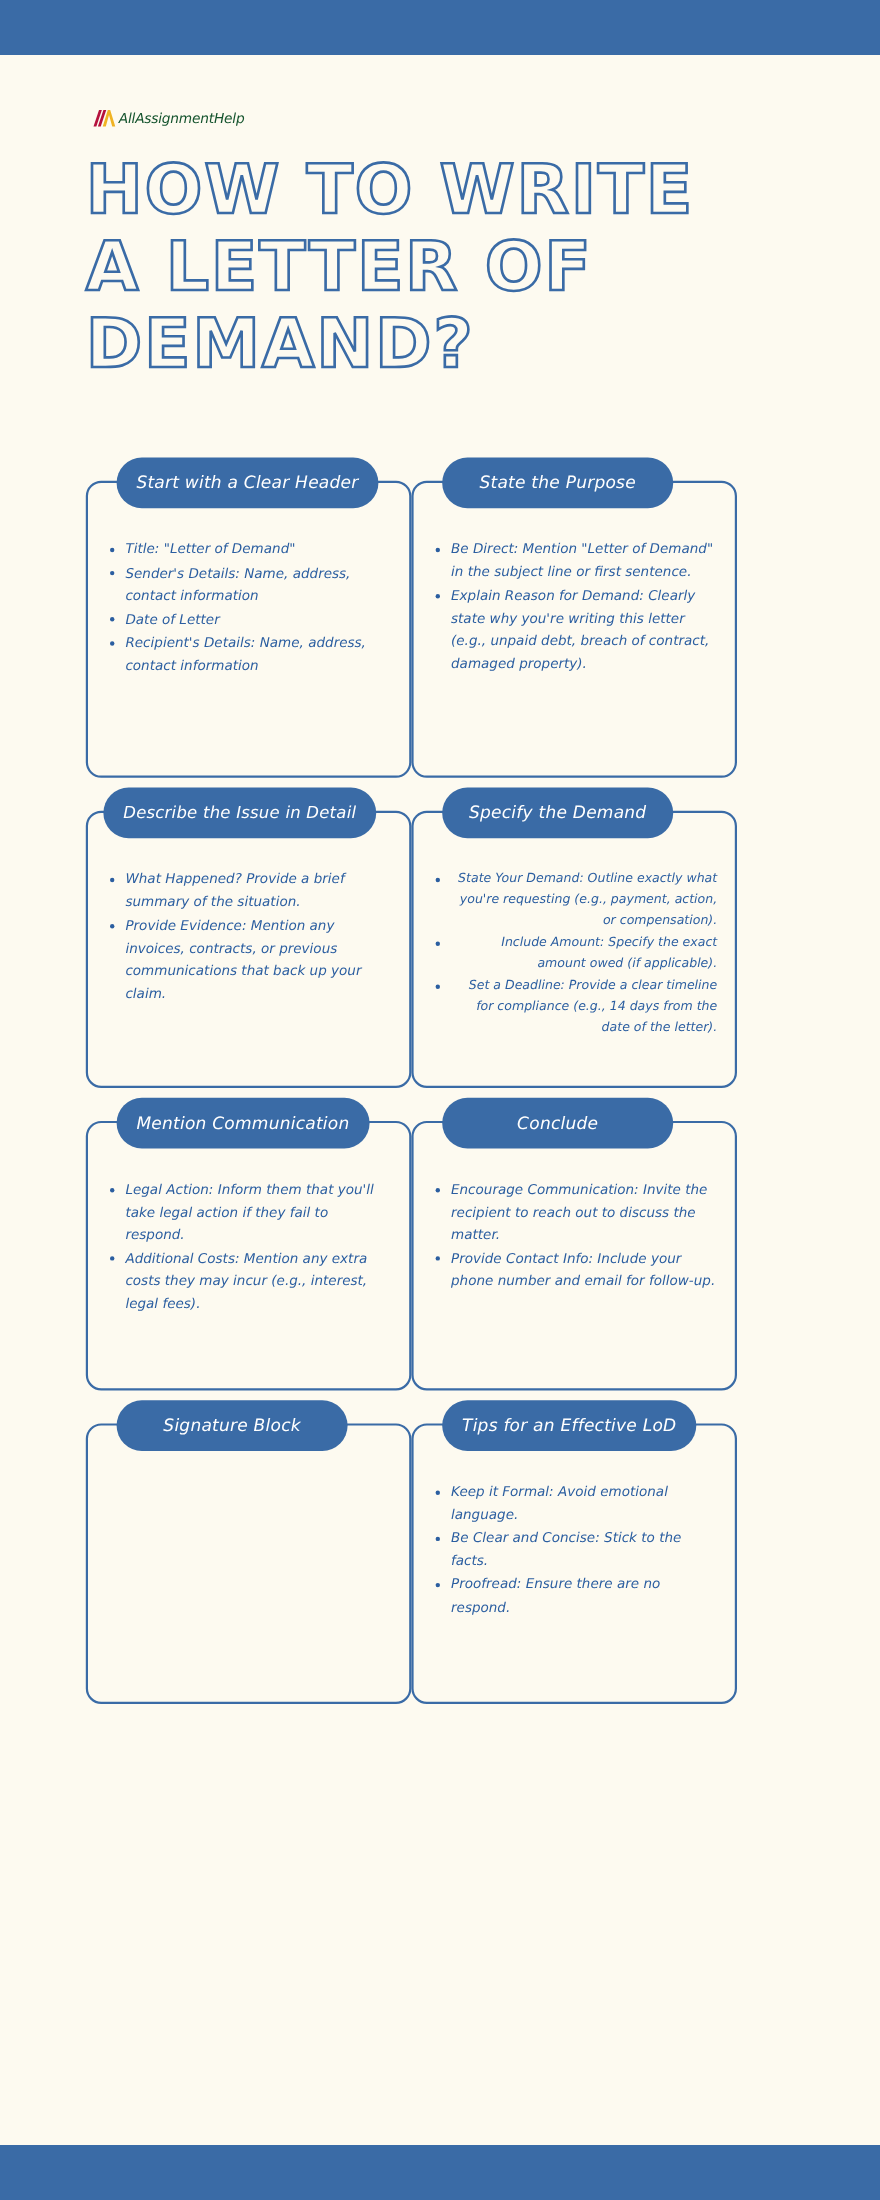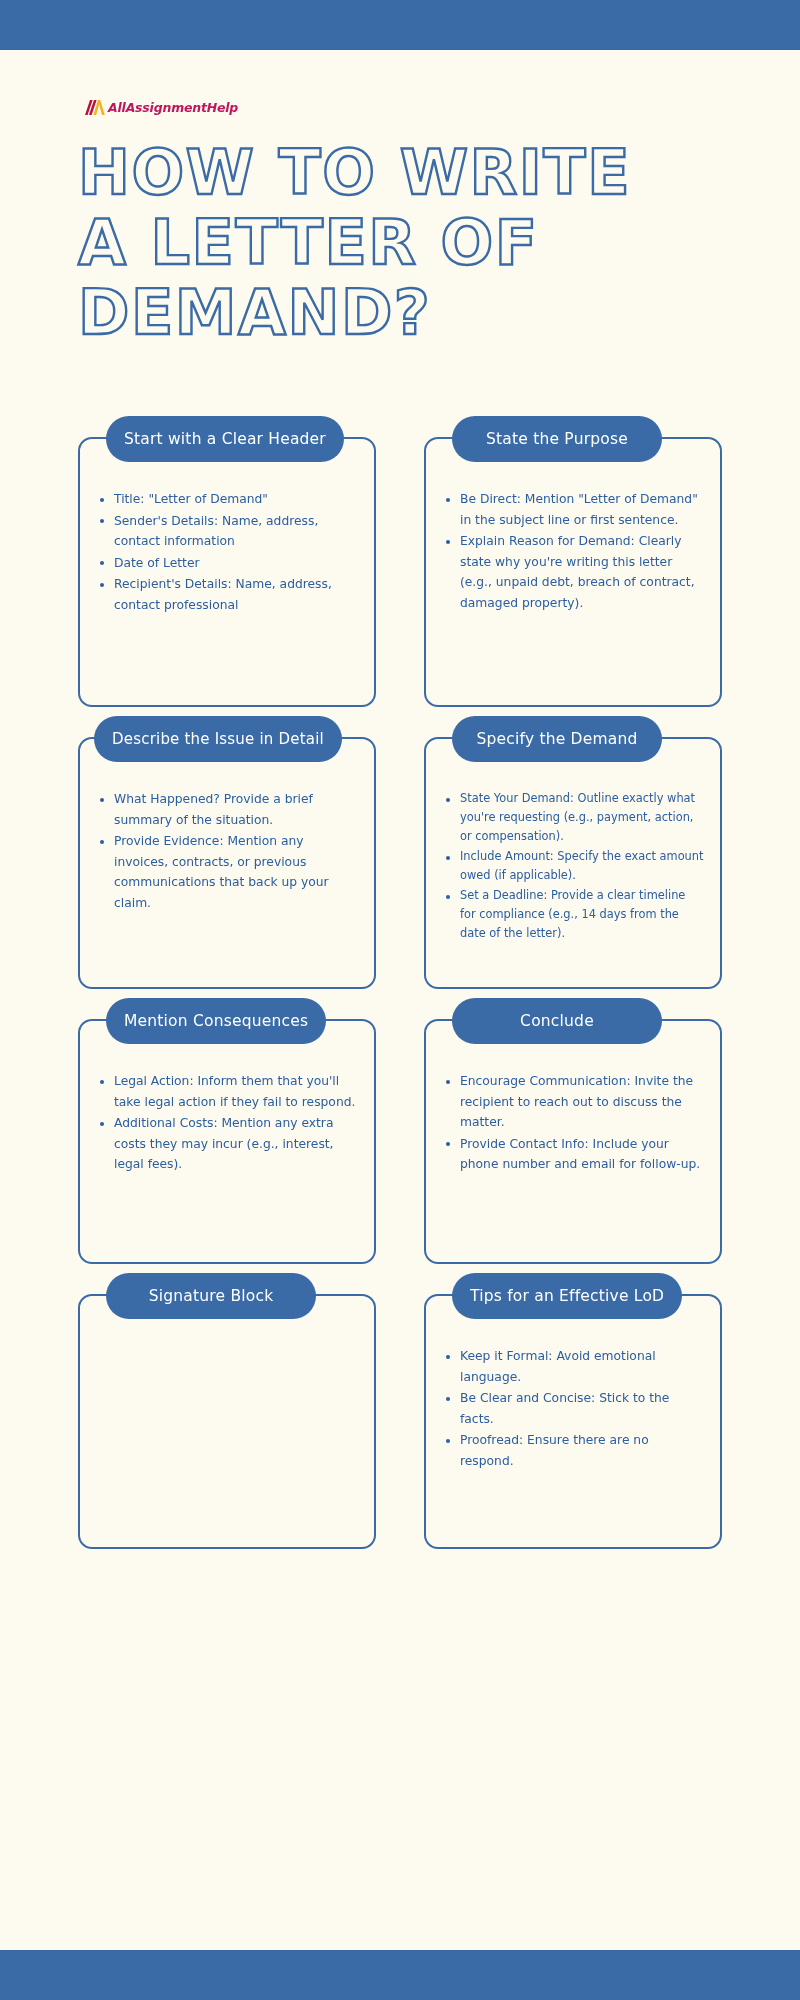--- a/index.html
+++ b/index.html
@@ -35,23 +35,23 @@
   .logo {
     position:absolute;
     left:84px; top:96px;
     display:flex; align-items:center; gap:2px;
     height:22px;
   }
   .logo-mark { display:block; }
   .logo-text {
     font-family:"DejaVu Sans", sans-serif;
     font-size:12.5px;
-    font-weight:bold;
+    font-weight:normal;
     font-style:italic;
-    color:#be185d;
+    color:#14532d;
     letter-spacing:-0.2px;
     white-space:nowrap;
   }
 
   
   .title {
     position:absolute;
     left:78px; top:138px;
     width:640px;
   }
@@ -65,21 +65,22 @@
     color:transparent;
     -webkit-text-stroke:2.4px #3a6ba6;
     text-transform:uppercase;
     white-space:nowrap;
   }
 
   
   .grid {
     position:absolute;
     left:78px; top:437px;
-    width:644px;
+    width:592px;
+    font-style:italic;
   }
   .row {
     display:flex;
     justify-content:space-between;
     margin-bottom:30px;
   }
   .row:last-child { margin-bottom:0; }
 
   .card {
     position:relative;
@@ -130,21 +131,21 @@
     margin-bottom:1px;
   }
   .card li::before {
     content:"";
     position:absolute;
     left:4px; top:8.5px;
     width:4px; height:4px;
     border-radius:50%;
     background:#2b5ea0;
   }
-  .card.small li { font-size:11.4px; line-height:19px; }
+  .card.small li { font-size:11.4px; line-height:19px;text-align:right; }
 </style>
 </head>
 <body>
 
 <div class="page">
 
   <div class="bar-top"></div>
 
   <div class="logo">
     <span>
@@ -165,21 +166,21 @@
 
   <div class="grid">
 
     <div class="row">
       <div class="card h-tall">
         <div class="card-pill">Start with a Clear Header</div>
         <ul>
           <li>Title: "Letter of Demand"</li>
           <li>Sender's Details: Name, address, contact information</li>
           <li>Date of Letter</li>
-          <li>Recipient's Details: Name, address, contact professional</li>
+          <li>Recipient's Details: Name, address, contact information</li>
         </ul>
       </div>
 
       <div class="card h-tall">
         <div class="card-pill">State the Purpose</div>
         <ul>
           <li>Be Direct: Mention "Letter of Demand" in the subject line or first sentence.</li>
           <li>Explain Reason for Demand: Clearly state why you're writing this letter (e.g., unpaid debt, breach of contract, damaged property).</li>
         </ul>
       </div>
@@ -199,21 +200,21 @@
         <ul>
           <li>State Your Demand: Outline exactly what you're requesting (e.g., payment, action, or compensation).</li>
           <li>Include Amount: Specify the exact amount owed (if applicable).</li>
           <li>Set a Deadline: Provide a clear timeline for compliance (e.g., 14 days from the date of the letter).</li>
         </ul>
       </div>
     </div>
 
     <div class="row">
       <div class="card h-short">
-        <div class="card-pill">Mention Consequences</div>
+        <div class="card-pill">Mention Communication</div>
         <ul>
           <li>Legal Action: Inform them that you'll take legal action if they fail to respond.</li>
           <li>Additional Costs: Mention any extra costs they may incur (e.g., interest, legal fees).</li>
         </ul>
       </div>
 
       <div class="card h-short">
         <div class="card-pill">Conclude</div>
         <ul>
           <li>Encourage Communication: Invite the recipient to reach out to discuss the matter.</li>

